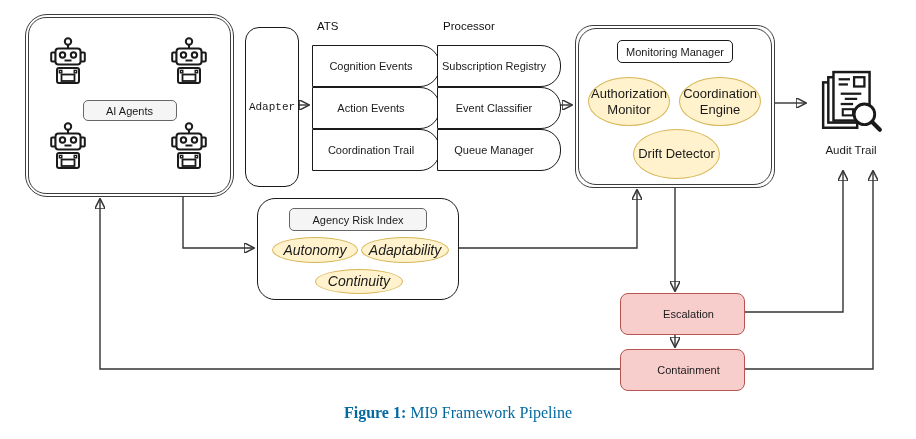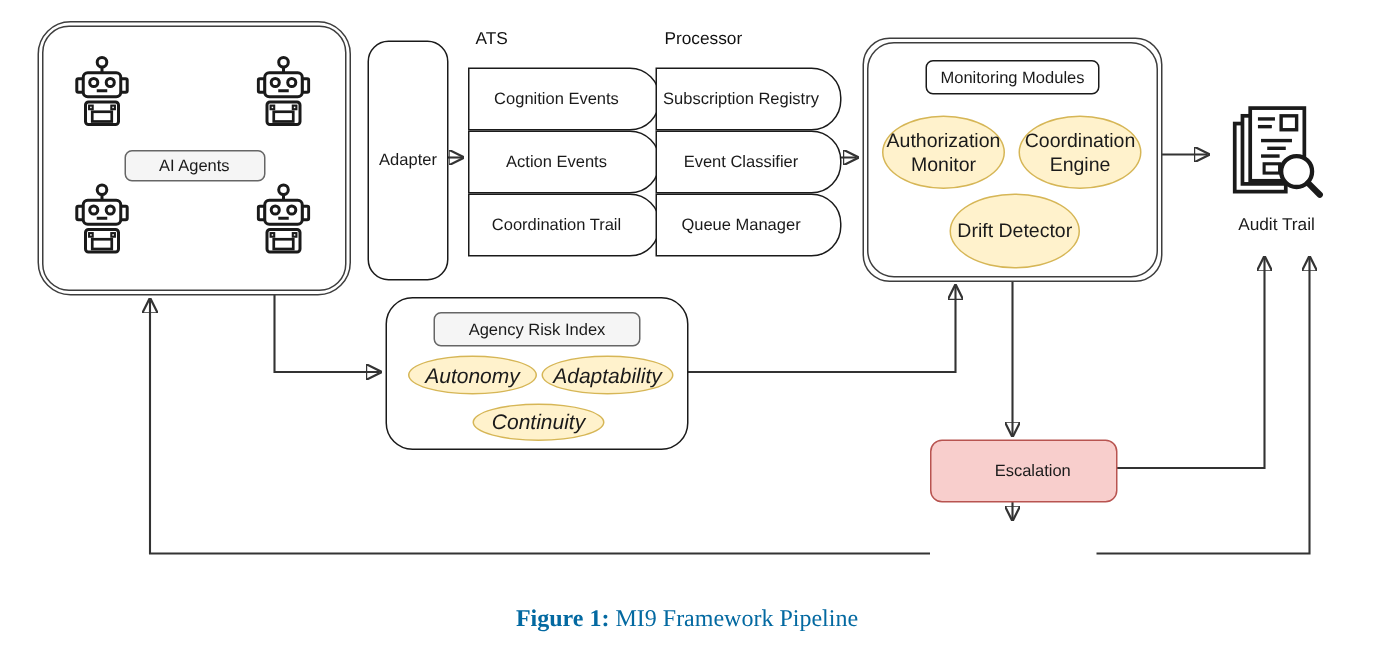--- a/index.html
+++ b/index.html
@@ -104,47 +104,48 @@
       </svg>
     <svg class="abs" style="left:24px;top:107px;" width="36" height="50" viewBox="0 0 36 50">
         <use href="#robot"></use>
       </svg>
     <svg class="abs" style="left:145px;top:107px;" width="36" height="50" viewBox="0 0 36 50">
         <use href="#robot"></use>
       </svg>
     <div class="abs chip" style="left:50%;transform:translateX(-50%);top:85px;width:92px;height:19px;">AI Agents</div>
   </div>
 
-  <div class="abs node" style="left:245px;top:27px;width:52px;height:158px;border-radius:14px;">Adapter</div>
+  <div class="abs node" style="left:245px;top:27px;width:52px;height:158px;border-radius:14px;font-family:Liberation Mono, monospace;">Adapter</div>
 
   <div class="abs sec-title" style="left:317px;top:20px;">ATS</div>
   <div class="abs node delay" style="left:312px;top:45px;width:116px;height:40px;">Cognition Events</div>
   <div class="abs node delay" style="left:312px;top:87px;width:116px;height:40px;">Action Events</div>
   <div class="abs node delay" style="left:312px;top:129px;width:116px;height:40px;">Coordination Trail</div>
 
   <div class="abs sec-title" style="left:443px;top:20px;">Processor</div>
   <div class="abs node delay" style="left:437px;top:45px;width:112px;height:40px;">Subscription Registry</div>
   <div class="abs node delay" style="left:437px;top:87px;width:112px;height:40px;">Event Classifier</div>
   <div class="abs node delay" style="left:437px;top:129px;width:112px;height:40px;">Queue Manager</div>
 
   <div class="abs double-box" style="left:575px;top:25px;width:198px;height:161px;border-radius:18px;">
-    <div class="abs chip plain" style="left:50%;transform:translateX(-50%);top:14px;width:114px;height:21px;">Monitoring Modules</div>
+    <div class="abs chip plain" style="left:50%;transform:translateX(-50%);top:14px;width:114px;height:21px;">Monitoring Manager</div>
     <div class="abs ellipse" style="left:12px;top:51px;width:80px;height:47px;">Authorization Monitor</div>
     <div class="abs ellipse" style="left:103px;top:51px;width:80px;height:47px;">Coordination Engine</div>
     <div class="abs ellipse" style="left:57px;top:103px;width:85px;height:48px;">Drift Detector</div>
   </div>
 
   <div class="abs" style="left:257px;top:198px;width:200px;height:100px;border:1.3px solid #1a1a1a;border-radius:18px;background:#fff;">
     <div class="abs chip" style="left:50%;transform:translateX(-50%);top:9px;width:136px;height:21px;">Agency Risk Index</div>
     <div class="abs ellipse wide" style="left:14px;top:38px;width:84px;height:24px;">Autonomy</div>
     <div class="abs ellipse wide" style="left:103px;top:38px;width:86px;height:24px;">Adaptability</div>
     <div class="abs ellipse wide" style="left:57px;top:70px;width:86px;height:23px;">Continuity</div>
   </div>
 
   <div class="abs alert" style="left:620px;top:293px;width:111px;height:40px;">Escalation</div>
+  <div class="abs alert" style="left:620px;top:349px;width:111px;height:40px;">Containment</div>
 
   <svg class="abs lineart" style="left:818px;top:70px;" width="66" height="66" viewBox="0 0 64 64">
     <rect x="5" y="12" width="33" height="44" fill="#fff" stroke-width="2.4"></rect>
     <rect x="10" y="7" width="33" height="44" fill="#fff" stroke-width="2.4"></rect>
     <rect x="15" y="2" width="35" height="47" fill="#fff" stroke-width="2.4"></rect>
     <line x1="20" y1="9" x2="31" y2="9" stroke-width="2.2"></line>
     <line x1="20" y1="14" x2="29" y2="14" stroke-width="2.2"></line>
     <rect x="35" y="7" width="10" height="9" stroke-width="2.2"></rect>
     <line x1="22" y1="23" x2="42" y2="23" stroke-width="2.2"></line>
     <line x1="26" y1="28" x2="38" y2="28" stroke-width="2.2"></line>

